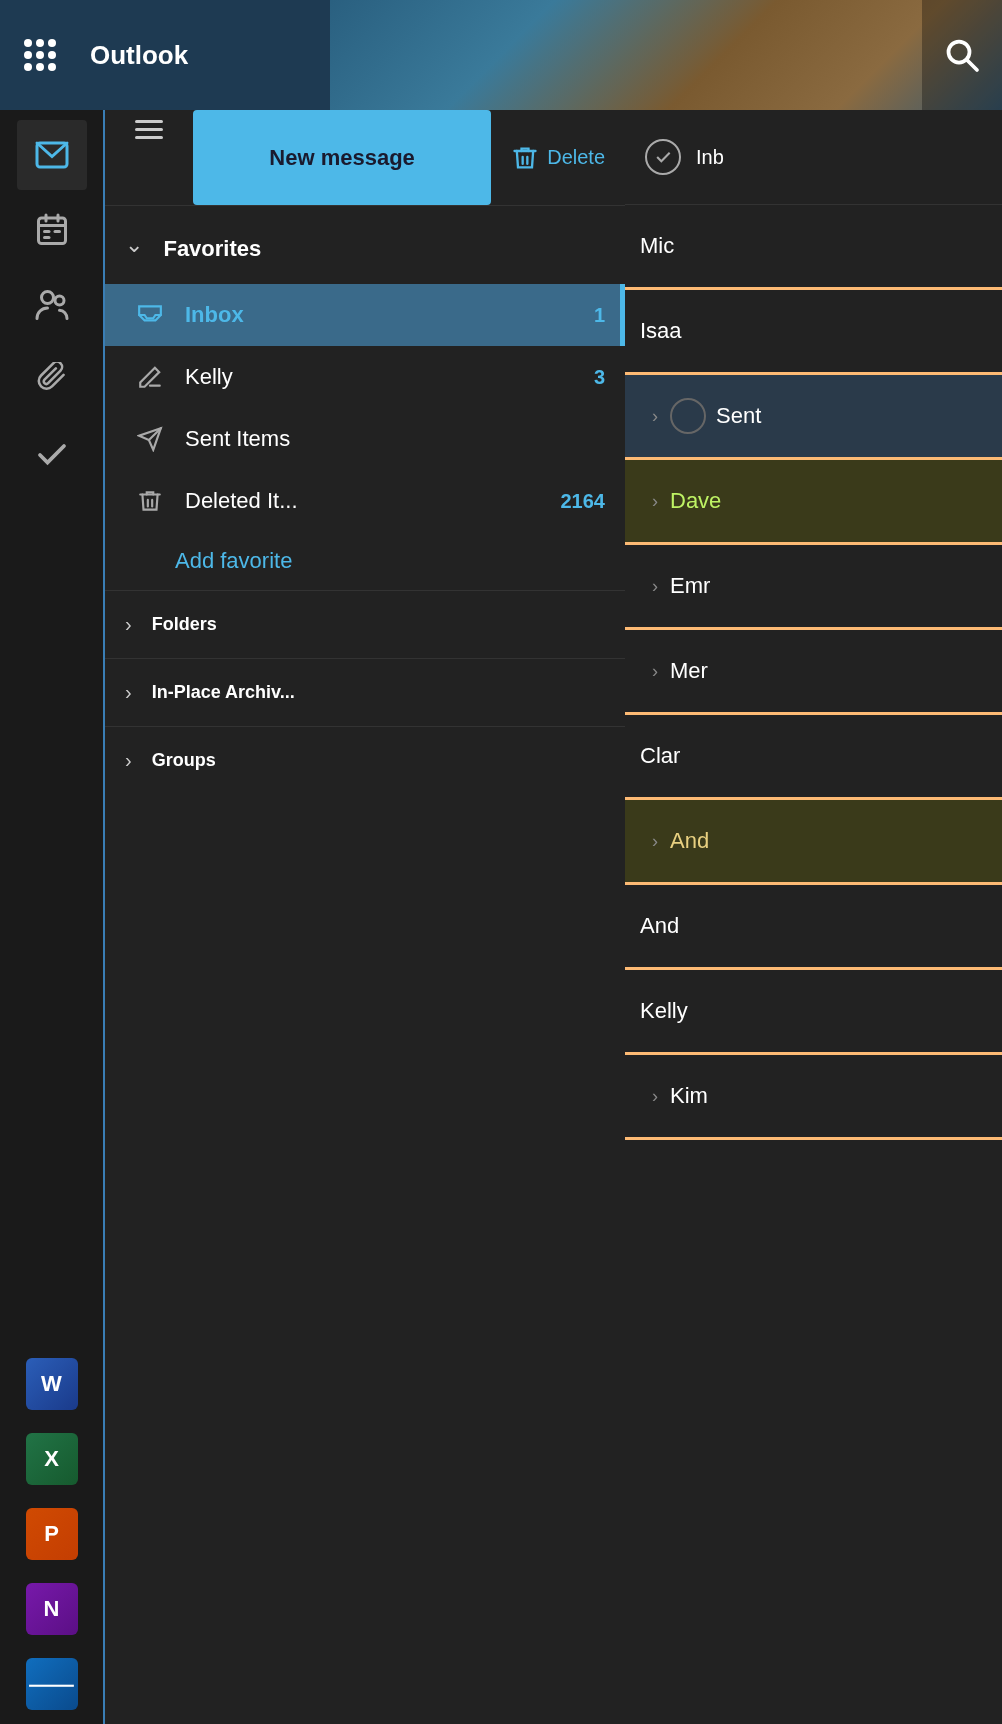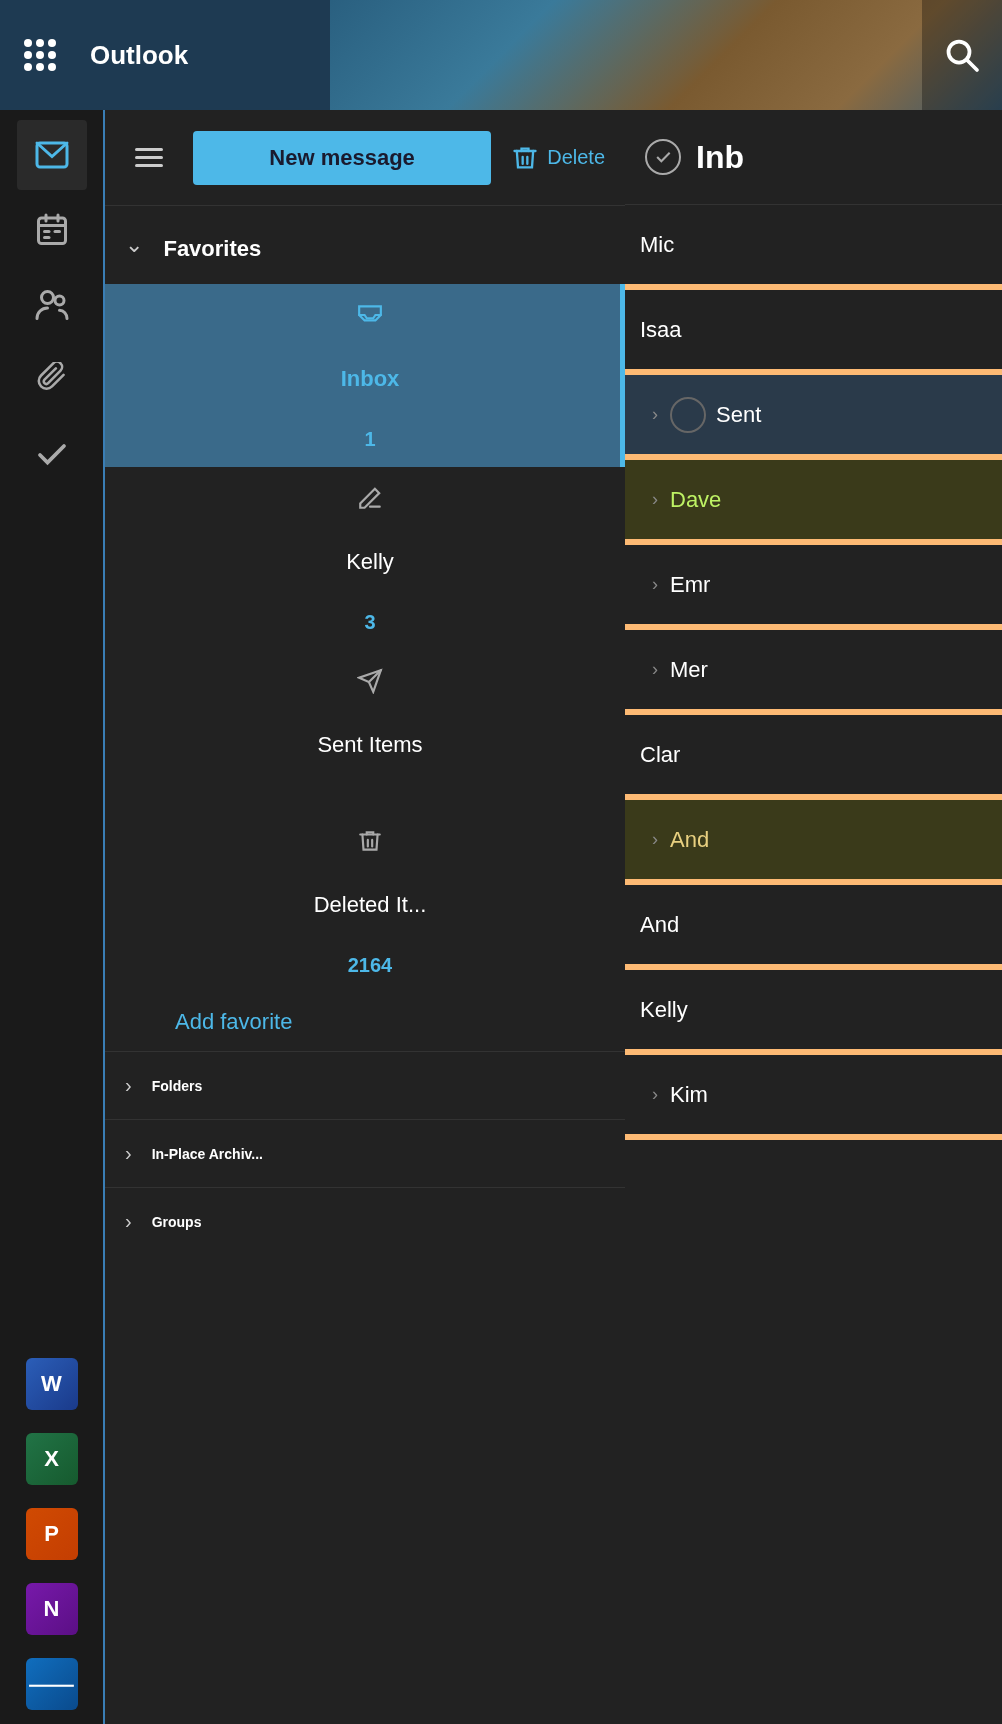--- a/index.html
+++ b/index.html
@@ -123,21 +123,20 @@
     .nav-panel {
       width: 520px;
       background: #222222;
       flex-shrink: 0;
       overflow-y: auto;
     }
 
     
     .nav-toolbar {
       display: flex;
-      align-items: center;
       height: 95px;
       padding: 0 20px;
       gap: 20px;
       background: #222222;
     }
     .hamburger-btn {
       cursor: pointer;
       display: flex;
       flex-direction: column;
       gap: 5px;
@@ -193,23 +192,22 @@
       font-size: 22px;
       color: #ccc;
     }
 
     
     .nav-item {
       display: flex;
       align-items: center;
       padding: 16px 20px 16px 30px;
       cursor: pointer;
-      gap: 36px;
+      gap: 20px;
       position: relative;
-      flex-direction: column;
     }
     .nav-item.active {
       background: #3a6a8a;
     }
     .nav-item.active::after {
       content: '';
       position: absolute;
       right: 0;
       top: 0;
       bottom: 0;
@@ -248,21 +246,21 @@
     }
 
     .nav-folder-item {
       display: flex;
       align-items: center;
       padding: 22px 20px;
       cursor: pointer;
       gap: 20px;
     }
     .nav-folder-label {
-      font-size: 14px;
+      font-size: 18px;
       font-weight: 700;
       color: #fff;
     }
     .chevron-right {
       font-size: 20px;
       color: #ccc;
     }
 
     
     .email-list {
@@ -283,30 +281,30 @@
       height: 36px;
       border-radius: 50%;
       border: 2px solid #aaa;
       display: flex;
       align-items: center;
       justify-content: center;
       font-size: 18px;
       color: #aaa;
     }
     .email-list-header-title {
-      font-size: 32px;
-      font-weight: 700;
+      font-size: 20px;
+      font-weight: 400;
       color: #fff;
     }
 
     .email-item {
       display: flex;
       align-items: center;
       padding: 20px 15px;
-      border-bottom: 6px solid #fdba74;
+      border-bottom: 3px solid #fdba74;
       min-height: 85px;
       cursor: pointer;
       position: relative;
     }
     .email-item.highlighted {
       background: #3a3a1a;
     }
     .email-item.selected {
       background: #2a3a4a;
     }

